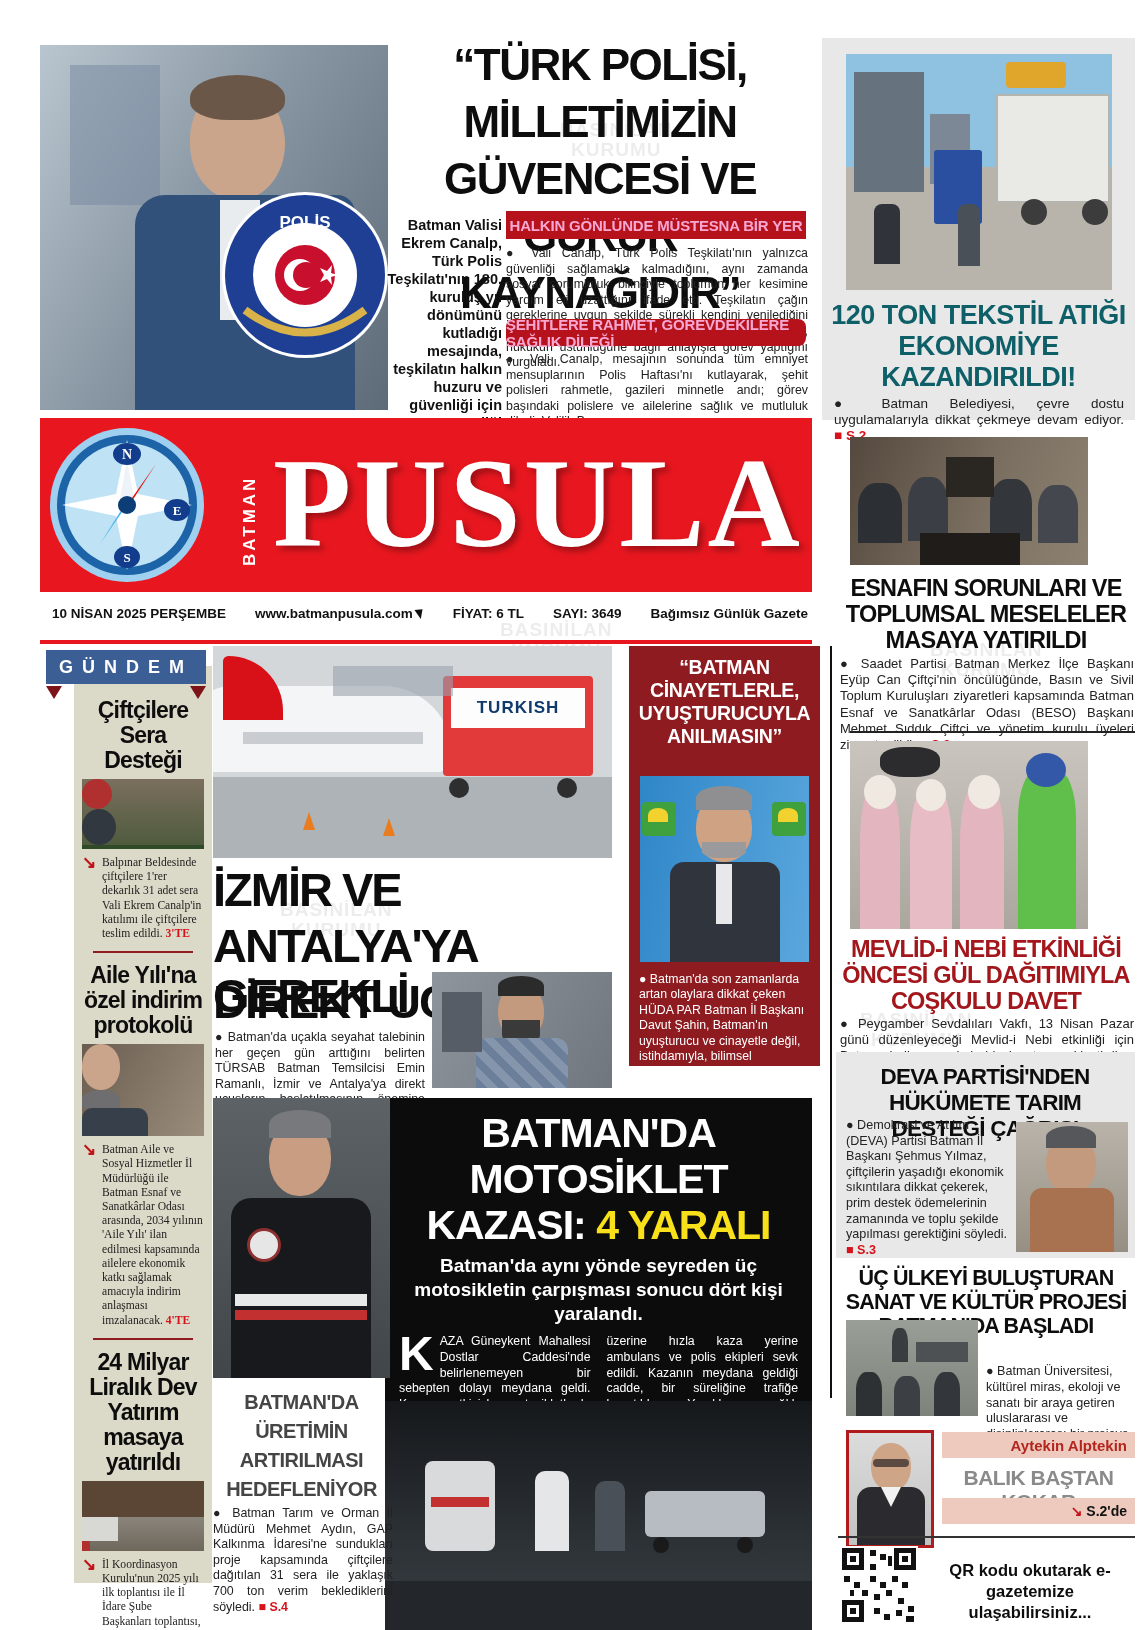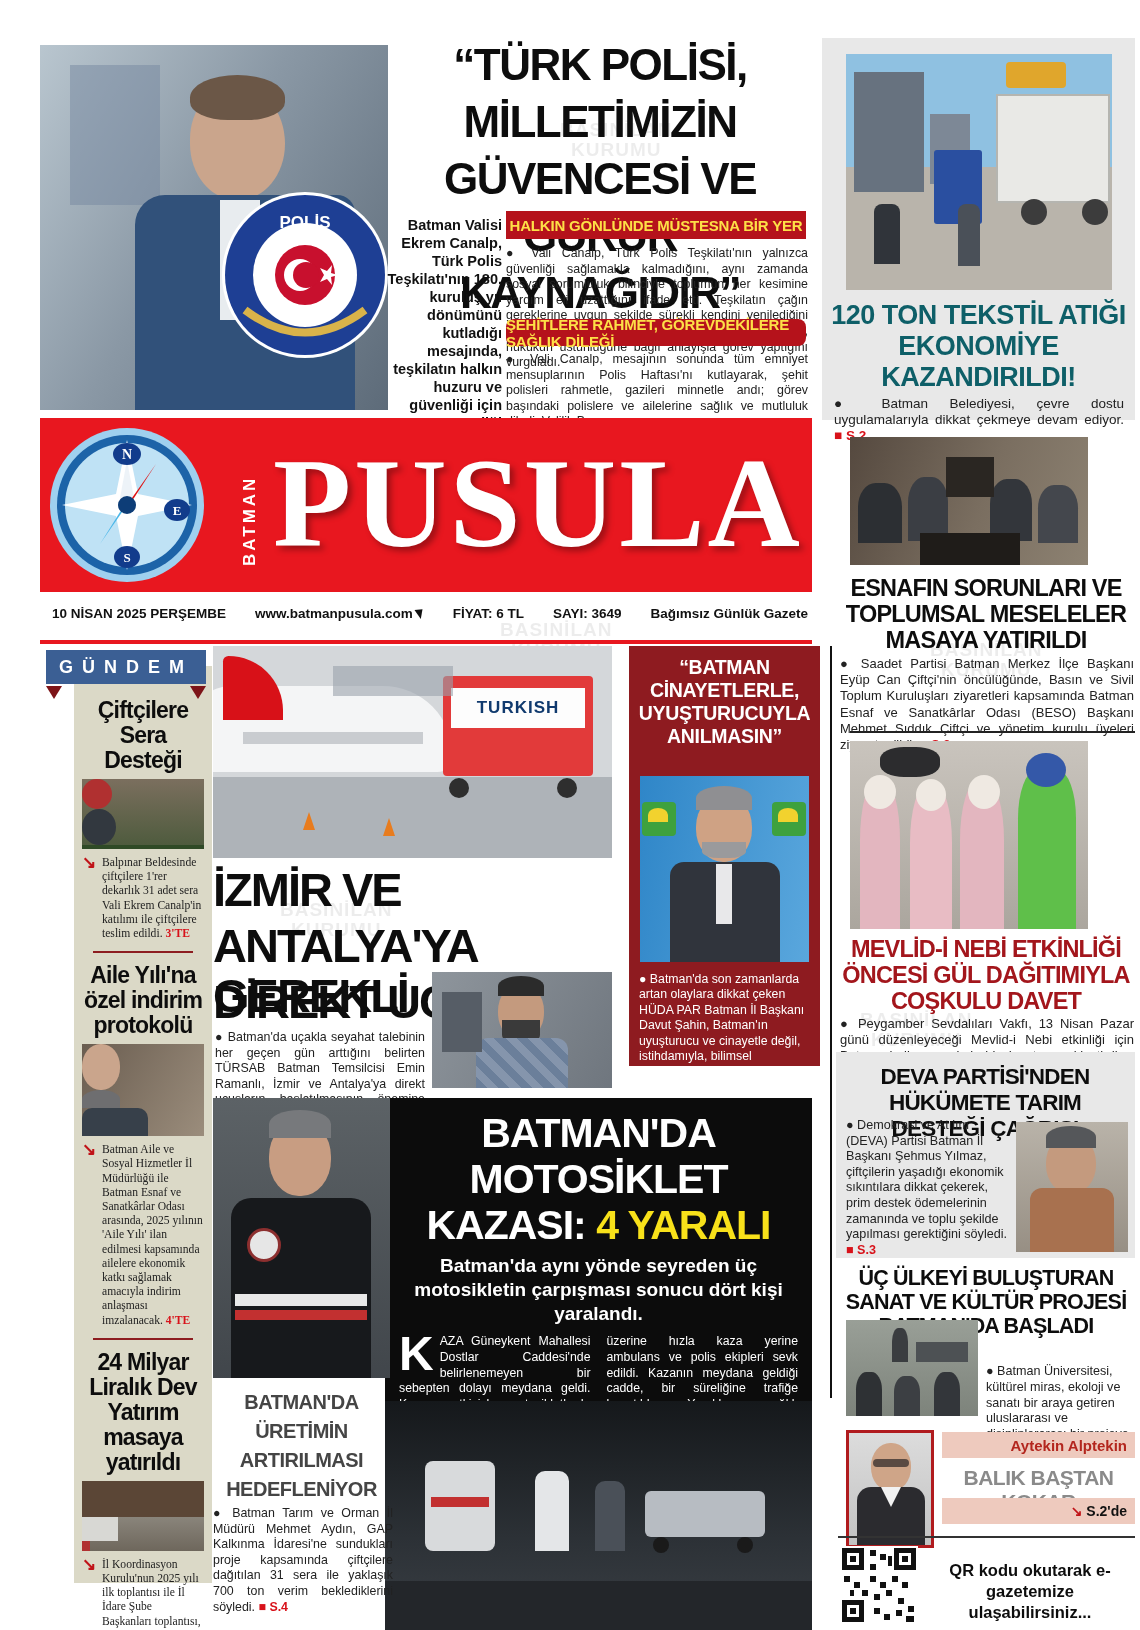--- a/index.html
+++ b/index.html
@@ -7,21 +7,21 @@
         font-family:"Liberation Sans",sans-serif;color:#1a1a1a;}
   .abs{position:absolute;}
   .photo{position:absolute;overflow:hidden;background:#9aa0a6;}
   .photo .shape{position:absolute;}
   .wm{position:absolute;opacity:.08;font-weight:bold;font-size:19px;line-height:1.05;
       text-align:center;letter-spacing:1px;color:#222;pointer-events:none;}
   
   .top-headline{font-weight:800;font-size:44px;line-height:57px;letter-spacing:-1.5px;
       text-align:center;color:#0d0d0d;}
   .top-intro{font-weight:bold;font-size:14.5px;line-height:18px;text-align:right;color:#111;}
-  .red-banner{background:#b5121b;color:#fde047;font-weight:bold;font-size:15px;
+  .red-banner{background:#b5121b;color:#f9a8d4;font-weight:bold;font-size:15px;
       display:flex;align-items:center;justify-content:center;letter-spacing:-.2px;}
   .small-body{font-size:12.4px;line-height:15.6px;text-align:justify;color:#222;}
   .ref{color:#d8121a;font-weight:bold;}
   
   .gray-block{background:#e8e8e8;}
   .teal-head{color:#0e5f68;font-weight:800;font-size:27px;line-height:31px;text-align:center;
       letter-spacing:-.5px;}
   
   .masthead{background:#e8171f;}
   .brand{font-family:"Liberation Serif",serif;font-weight:bold;color:#fff;font-size:128px;
@@ -206,21 +206,21 @@
 
     <div class="g-item">
       <h3>Aile Yılı'na özel indirim protokolü</h3>
       <div class="g-photo" style="height:92px;background:linear-gradient(120deg,#6a5d50,#9b8d7c);">
         <div class="shape" style="left:58px;top:14px;width:38px;height:46px;border-radius:48%;background:#caa58c;"></div>
         <div class="shape" style="left:58px;top:8px;width:38px;height:18px;border-radius:50% 50% 0 0;background:#6e6e70;"></div>
         <div class="shape" style="left:44px;top:58px;width:66px;height:34px;background:#37404a;border-radius:10px 10px 0 0;"></div>
       </div>
       <div class="g-text">
         <span class="g-arrow">↘</span>
-        <span>Batman Aile ve Sosyal Hizmetler İl Müdürlüğü ile Batman Esnaf ve Sanatkârlar Odası arasında, 2025 yılının 'Aile Yılı' ilan edilmesi kapsamında ailelere ekonomik katkı sağlamak amacıyla indirim anlaşması imzalanacak.</span> <span class="ref">4'TE</span>
+        <span>Batman Aile ve Sosyal Hizmetler İl Müdürlüğü ile Batman Esnaf ve Sanatkârlar Odası arasında, 2034 yılının 'Aile Yılı' ilan edilmesi kapsamında ailelere ekonomik katkı sağlamak amacıyla indirim anlaşması imzalanacak.</span> <span class="ref">4'TE</span>
       </div>
       <div class="g-div"></div>
     </div>
 
     <div class="g-item">
       <h3>24 Milyar Liralık Dev Yatırım masaya yatırıldı</h3>
       <div class="g-photo" style="background:linear-gradient(#9a9documento4a2 0,#7c7468 100%);background:linear-gradient(#a7a49c,#6e675c);">
         <div class="shape" style="left:0;top:34px;width:122px;height:36px;background:#5b4636;"></div>
         <div class="shape" style="left:78px;top:6px;width:36px;height:24px;background:#d8d8d4;"></div>
         <div class="shape" style="left:64px;top:4px;width:8px;height:14px;background:#b03030;"></div>

